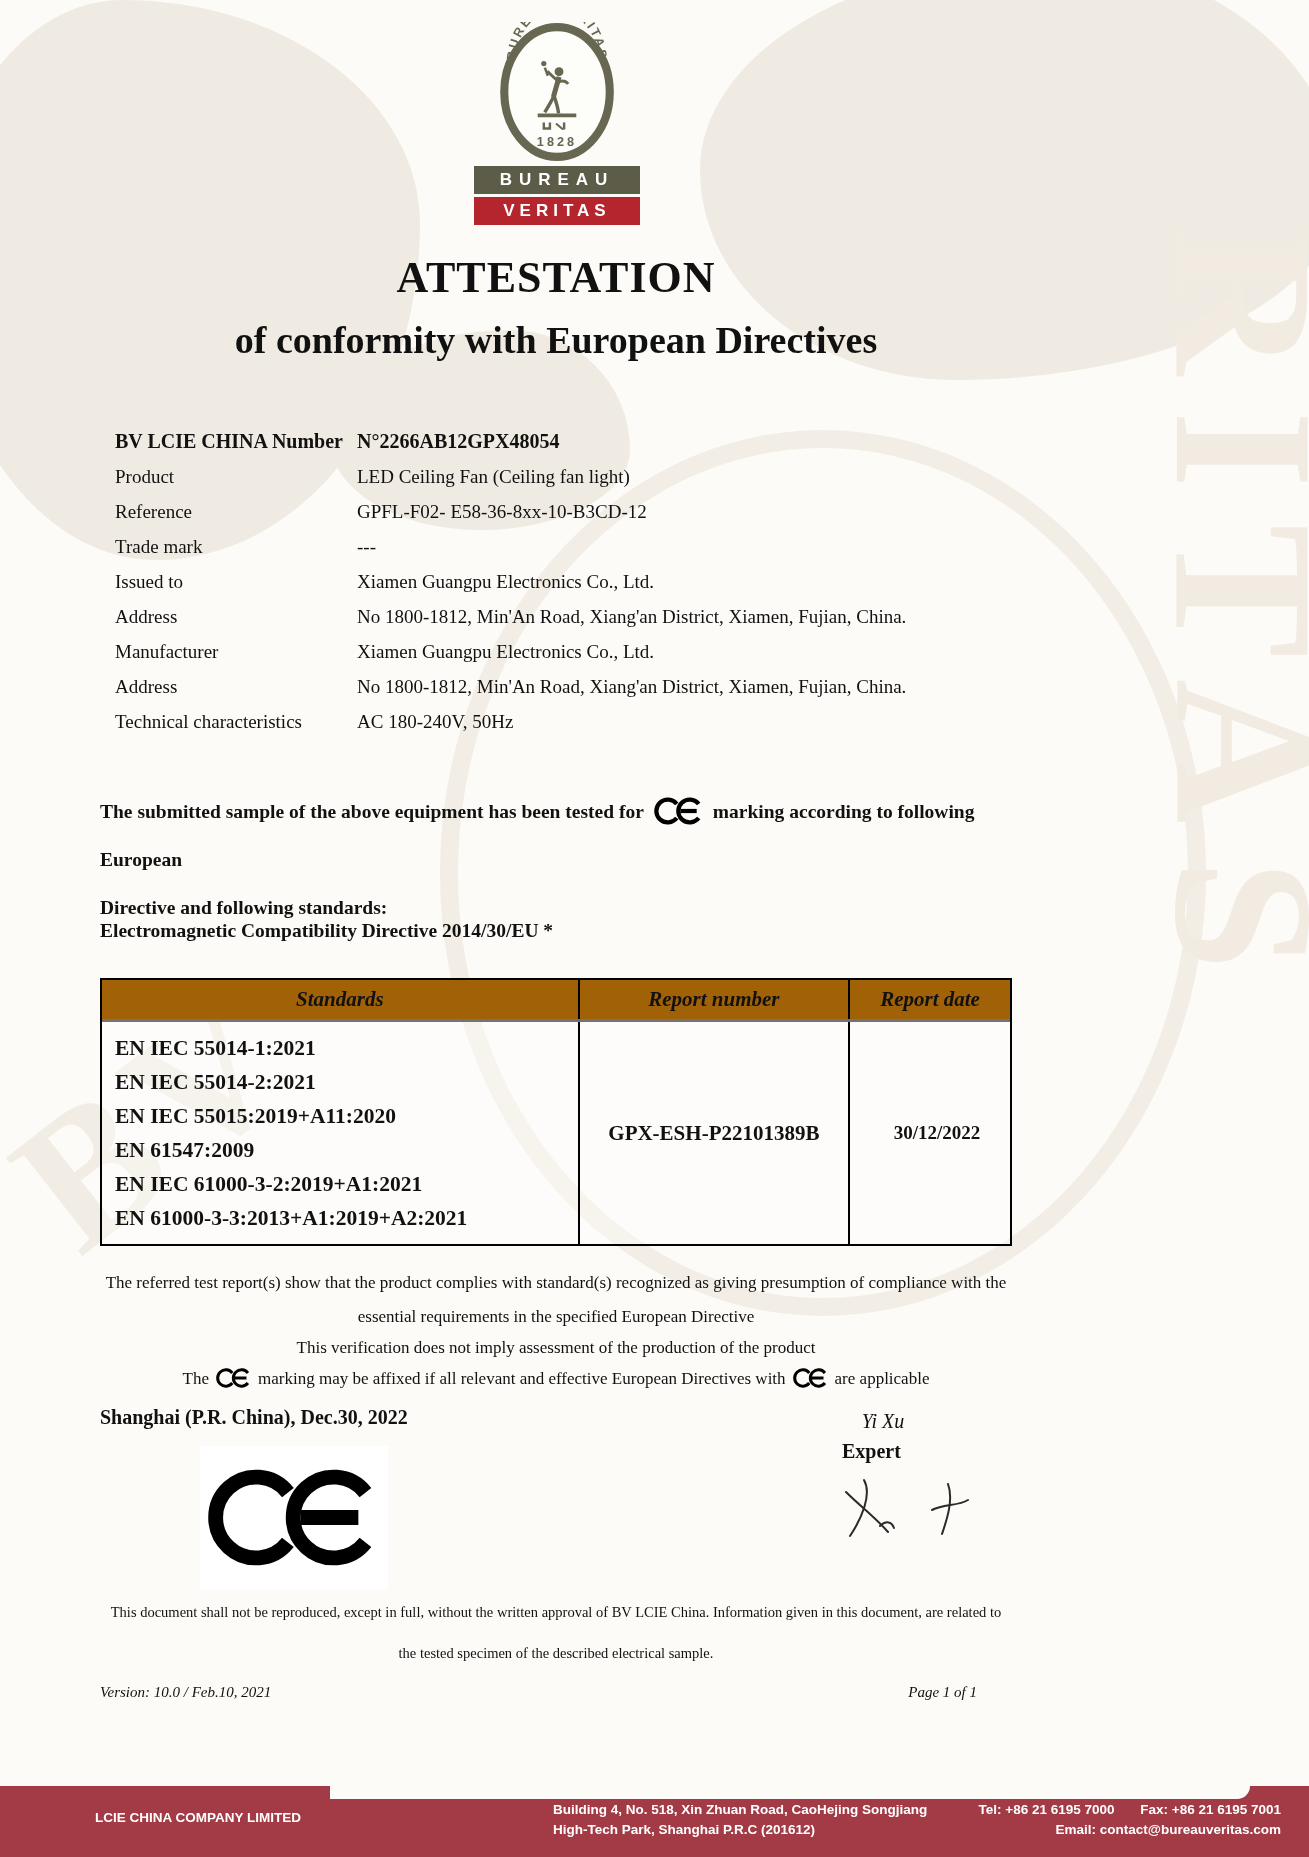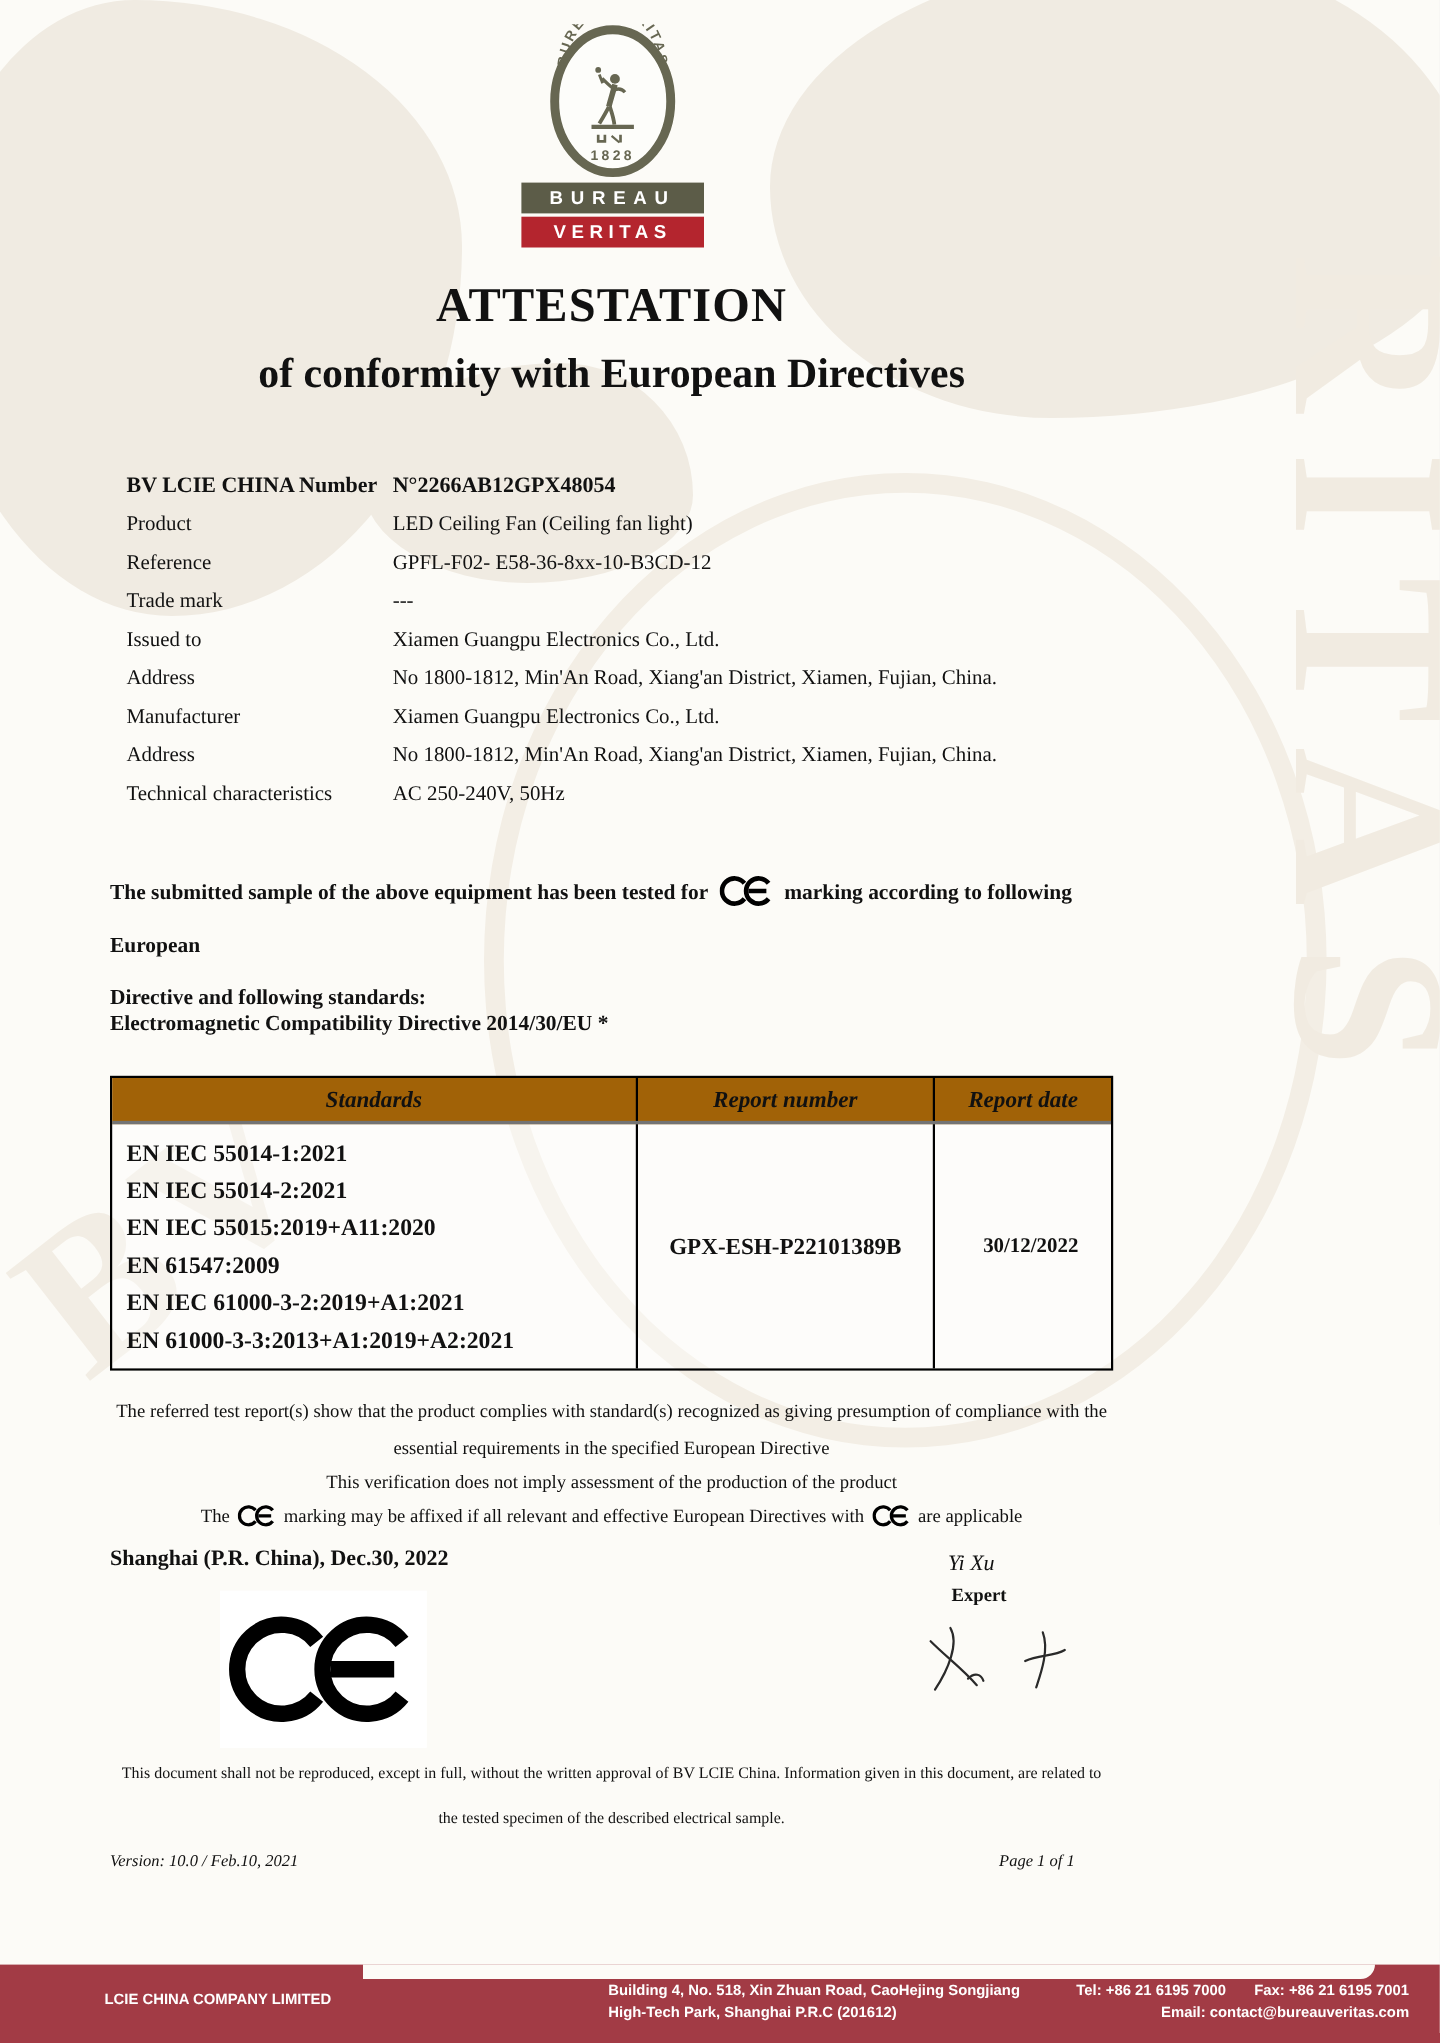--- a/index.html
+++ b/index.html
@@ -46,21 +46,21 @@
   
   .note{width:912px;left:100px;text-align:center;font-size:17px;}
   .place-date{left:100px;top:1406px;font-weight:bold;font-size:20px;}
   
   .ce-inline{height:28px;width:49px;vertical-align:-7px;margin:0 10px;}
   .ce-tiny{height:20px;width:35px;vertical-align:-4px;margin:0 7px;}
   .ce-box{left:200px;top:1446px;width:188px;height:143px;background:#fff;display:flex;align-items:center;justify-content:center;}
   .ce-big{width:172px;height:99px;}
   
   .sig-name{left:828px;top:1410px;width:110px;text-align:center;font-style:italic;font-size:20px;}
-  .sig-role{left:828px;top:1440px;width:110px;text-align:center;font-weight:bold;font-size:17px;padding-left:14px;box-sizing:border-box;}
+  .sig-role{left:828px;top:1440px;width:110px;text-align:left;font-weight:bold;font-size:20px;padding-left:14px;box-sizing:border-box;}
   
   .disc{left:100px;top:1604px;width:912px;text-align:center;font-weight:normal;font-size:14.5px;}
   .disc .l2{margin-top:24px;}
   .meta{left:100px;top:1684px;width:877px;display:flex;justify-content:space-between;
         font-style:italic;font-size:15px;}
   
   .fbar{position:absolute;z-index:1;left:0;top:1786px;width:1309px;height:71px;background:#a23b45;}
   .fwave{position:absolute;z-index:2;left:330px;top:1786px;width:920px;height:13px;background:#fcfbf7;
          border-bottom-right-radius:30px;}
   .ftext{position:absolute;z-index:3;color:#fff;font-family:"Liberation Sans",sans-serif;
@@ -149,21 +149,21 @@
     <div class="frow">
       <div class="flabel">Manufacturer</div>
       <div class="fvalue">Xiamen Guangpu Electronics Co., Ltd.</div>
     </div>
     <div class="frow">
       <div class="flabel">Address</div>
       <div class="fvalue">No 1800-1812, Min'An Road, Xiang'an District, Xiamen, Fujian, China.</div>
     </div>
     <div class="frow">
       <div class="flabel">Technical characteristics</div>
-      <div class="fvalue">AC 250-240V, 50Hz</div>
+      <div class="fvalue">AC 180-240V, 50Hz</div>
     </div>
   </div>
 
   <div class="z statement">
     <span>The submitted sample of the above equipment has been tested for</span><svg class="ce-inline" viewBox="0 0 104 60">
         <use href="#ceg"></use>
       </svg><span>marking according to following European</span><br>
     <span>Directive and following standards:</span>
   </div>
 

